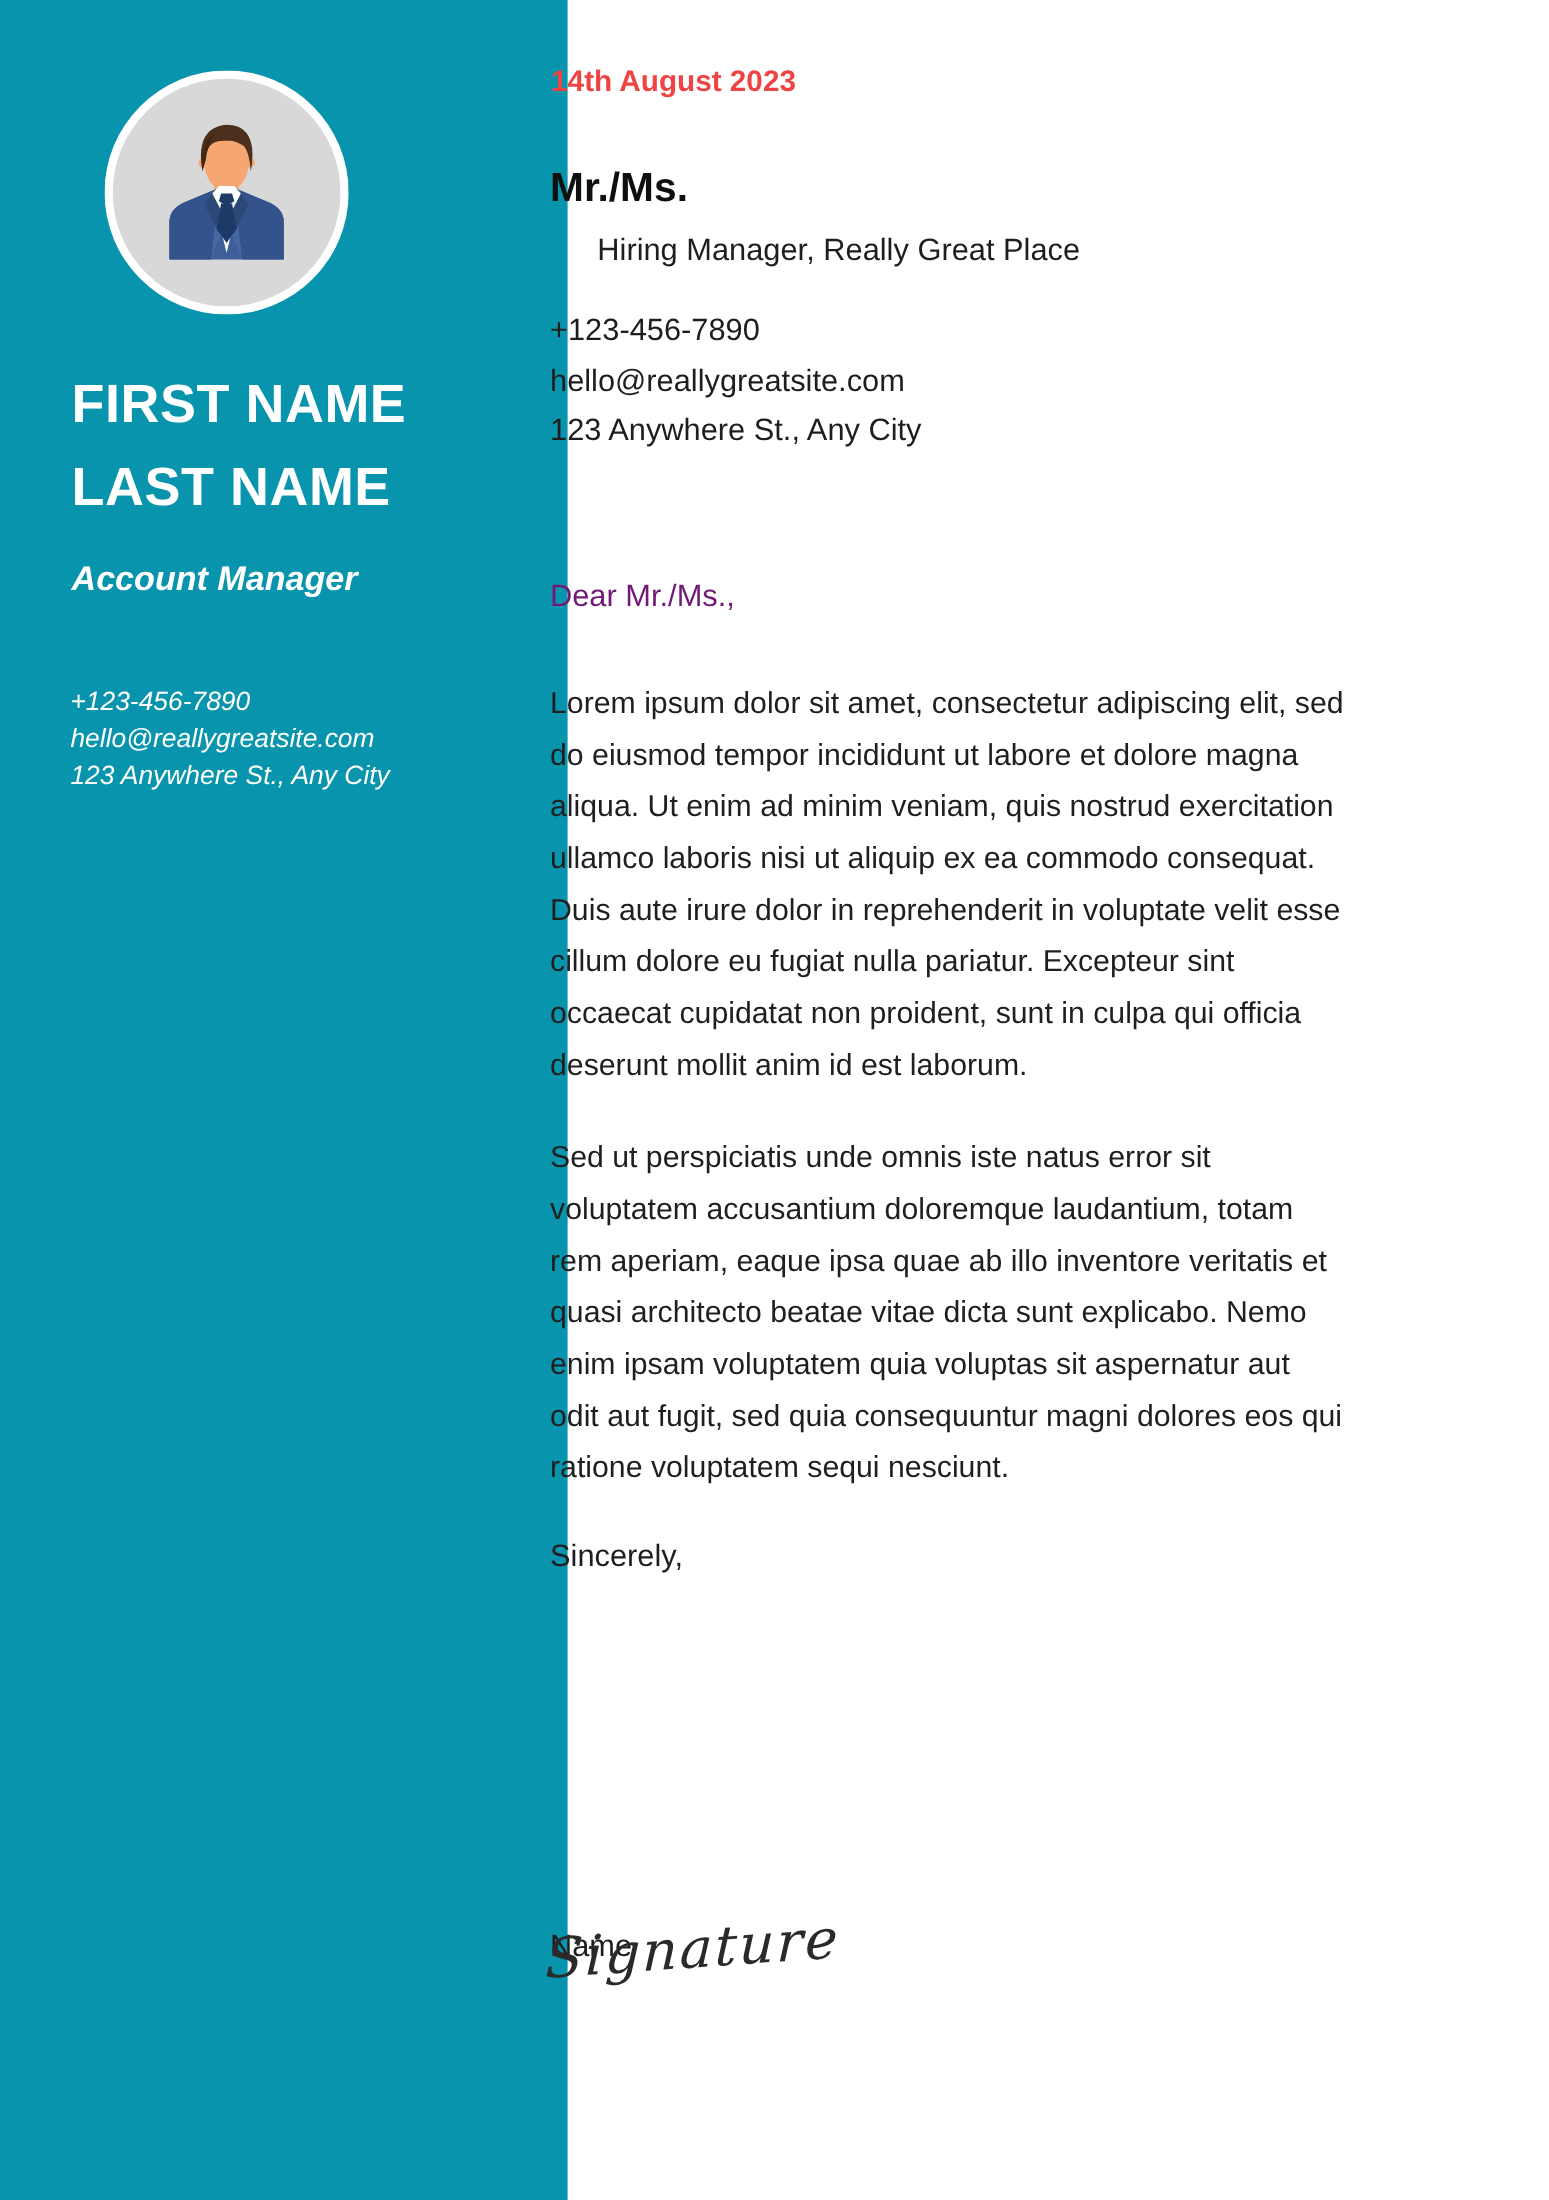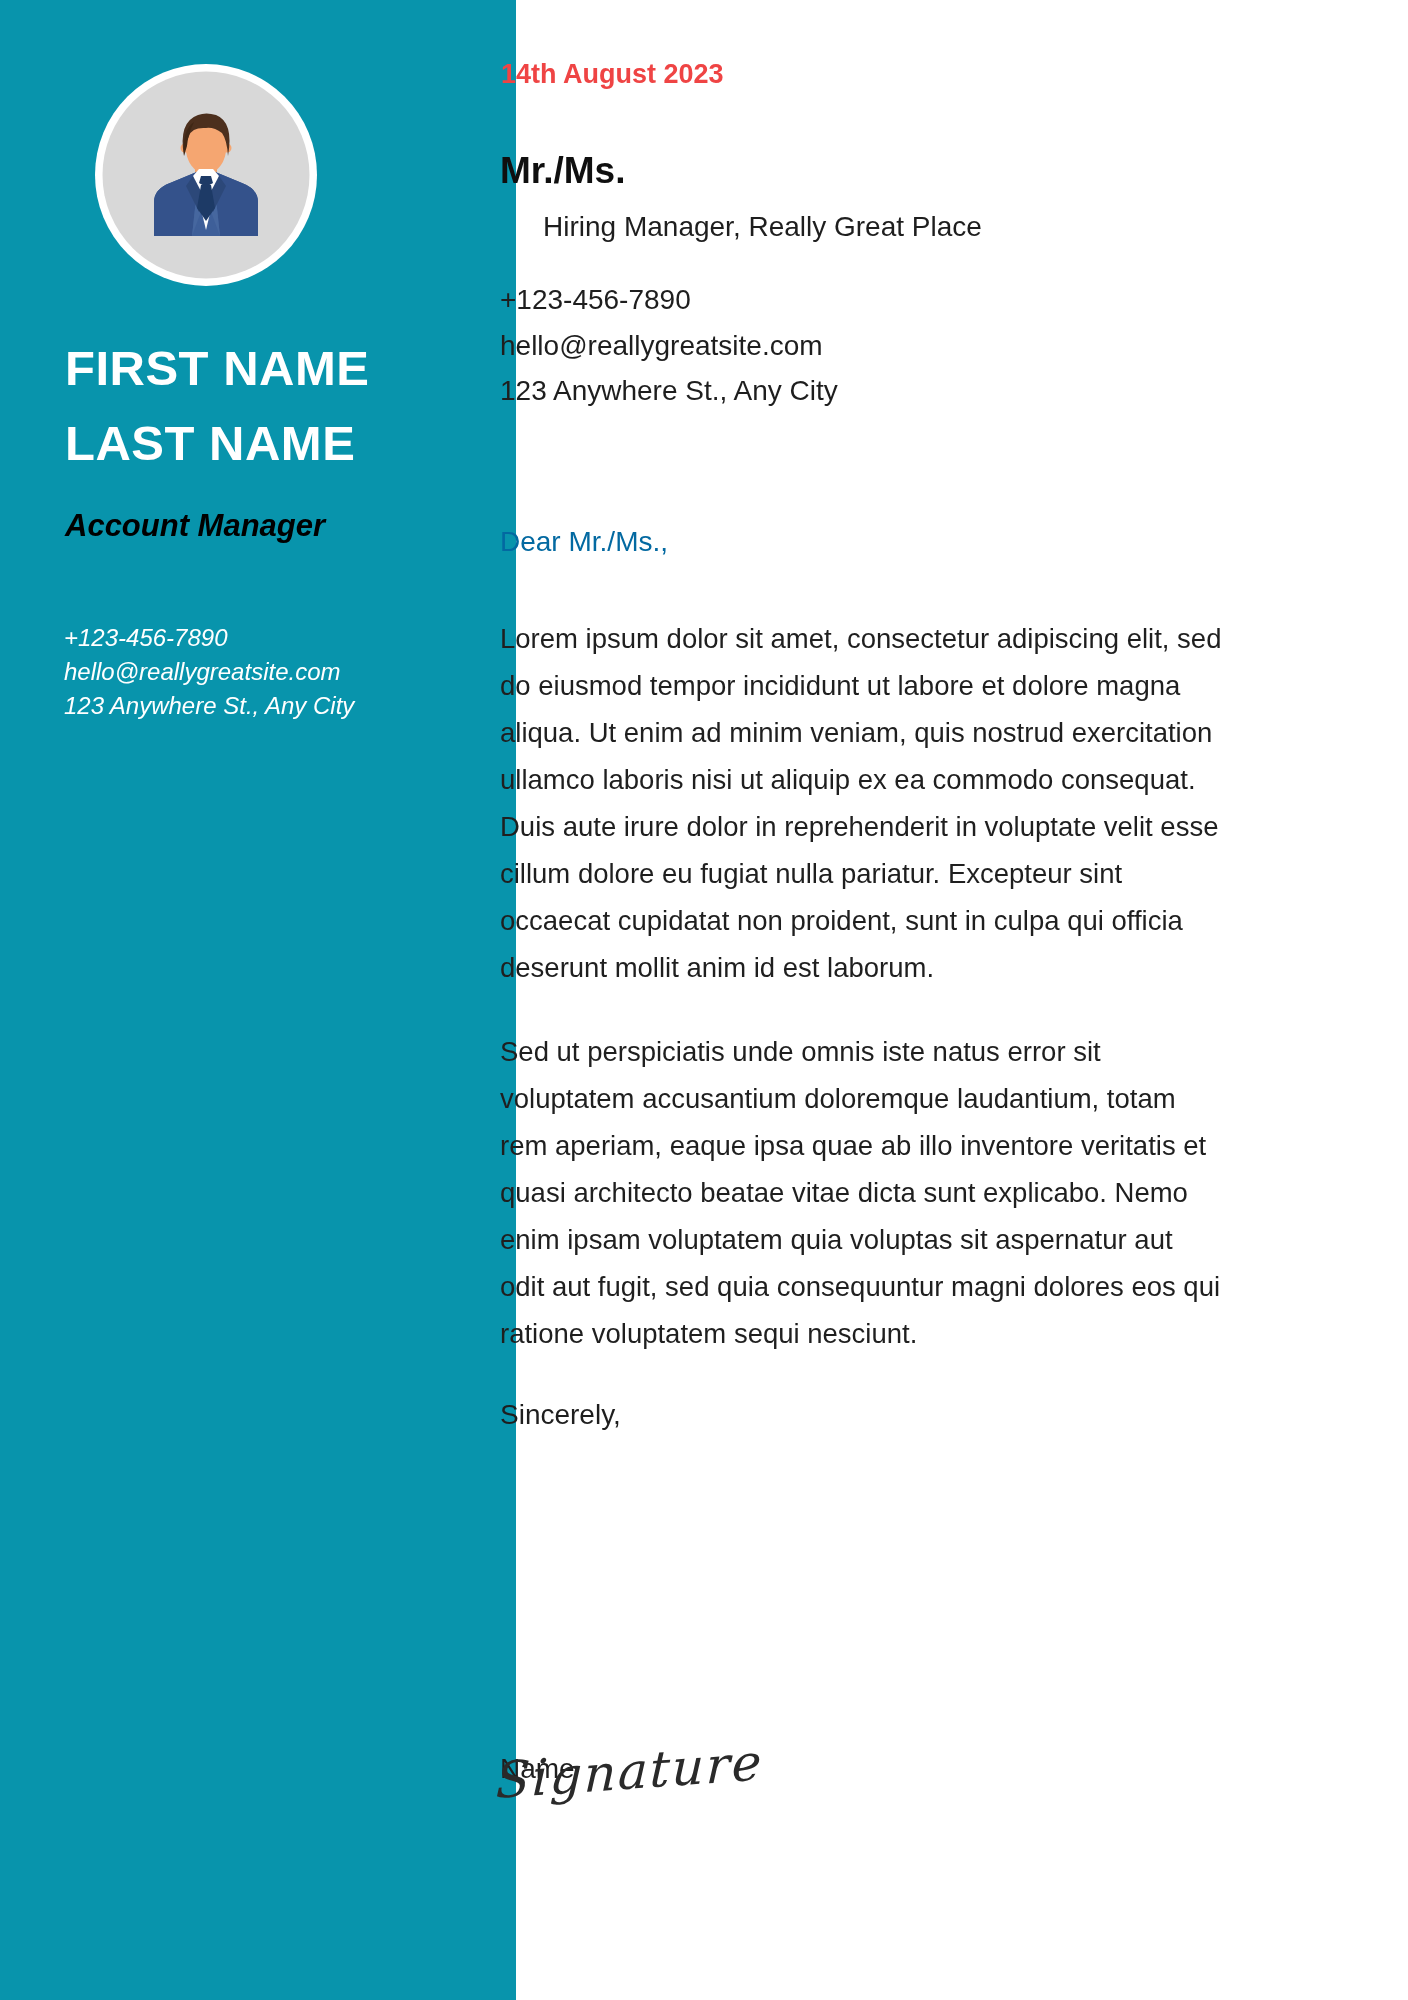--- a/index.html
+++ b/index.html
@@ -25,21 +25,21 @@
   }
   .avatar svg { display: block; width: 222px; height: 222px; }
   .applicant-name {
     position: absolute; left: 65px; top: 331px;
     font-size: 49px; font-weight: 800; line-height: 75px;
     letter-spacing: 0.5px; color: #ffffff; margin: 0;
   }
   .applicant-role {
     position: absolute; left: 65px; top: 508px;
     font-size: 31px; font-weight: 700; font-style: italic;
-    color: #000000;
+    color: #ffffff;
   }
   .sidebar-contact {
     position: absolute; left: 64px; top: 621px;
     font-size: 24px; font-style: italic; line-height: 34px;
     color: #ffffff;
   }
 
   
   .letter-date {
     position: absolute; left: 501px; top: 59px;
@@ -53,21 +53,21 @@
   .recipient-title {
     position: absolute; left: 500px; top: 211px;
     font-size: 28px; color: #1e1e1e; margin-left: 43px;
   }
   .recipient-contact {
     position: absolute; left: 500px; top: 277px;
     font-size: 28px; line-height: 45.5px; color: #1e1e1e;
   }
   .greeting {
     position: absolute; left: 500px; top: 526px;
-    font-size: 28px; color: #0369a1;
+    font-size: 28px; color: #701a75;
   }
   .para {
     position: absolute; left: 500px; width: 930px;
     font-size: 27.5px; line-height: 47px; color: #1f1f1f;
     white-space: pre-line; margin: 0;
   }
   .para-1 { top: 615px; }
   .para-2 { top: 1028px; }
   .closing {
     position: absolute; left: 500px; top: 1399px;

